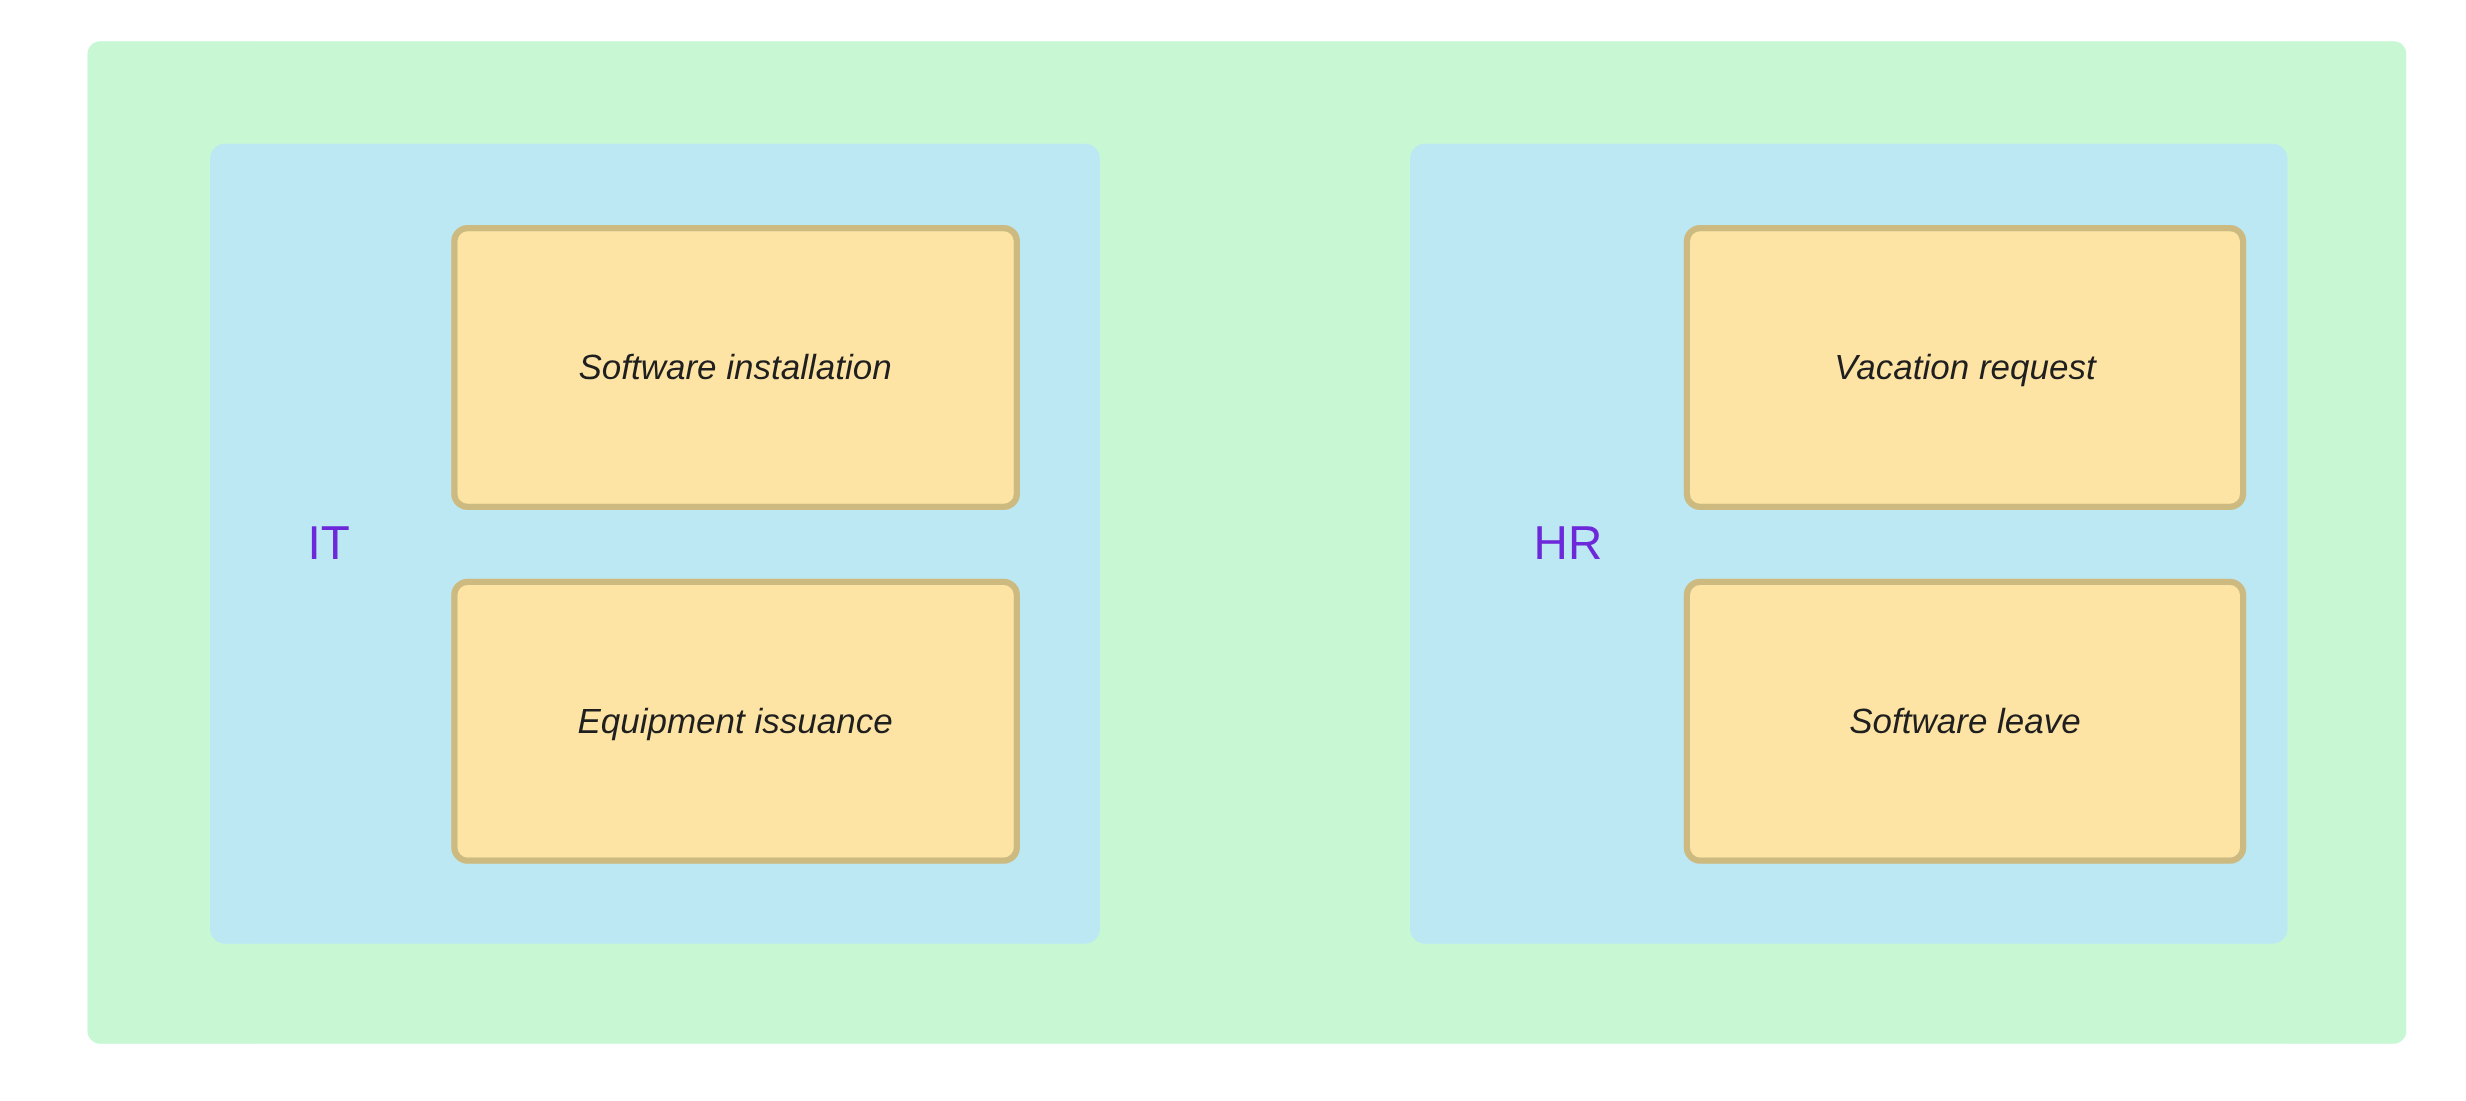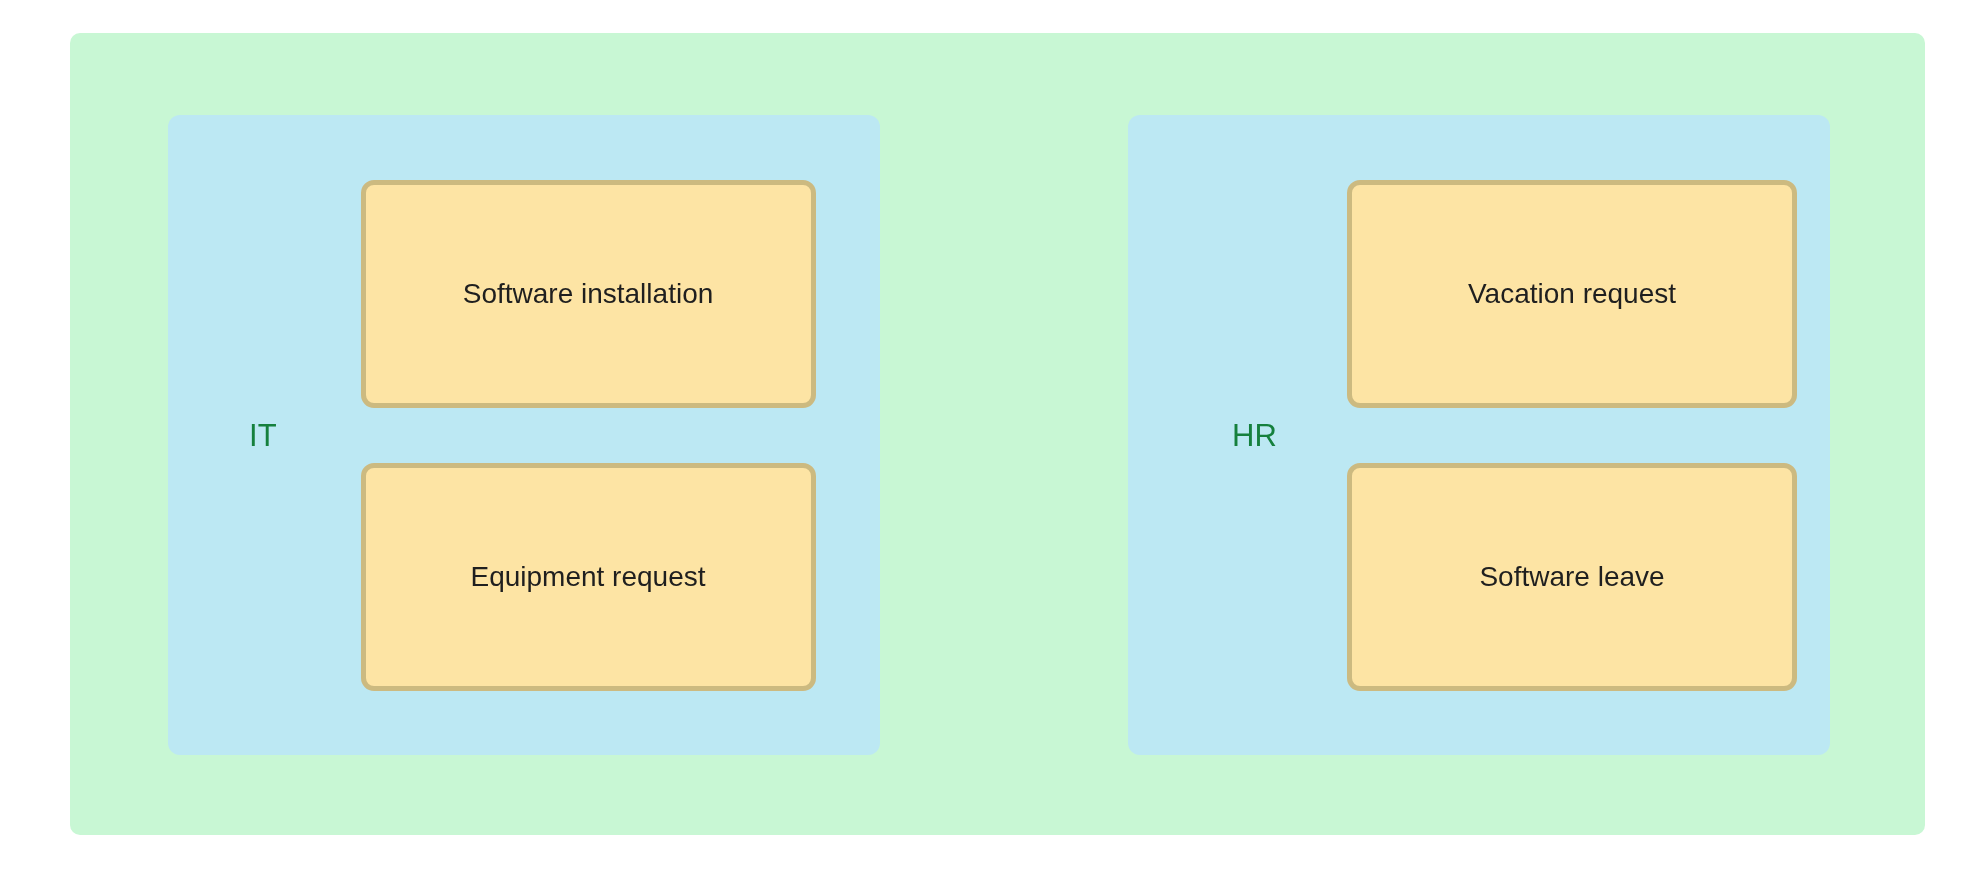--- a/index.html
+++ b/index.html
@@ -54,41 +54,42 @@
   .dept-cluster.hr {
     left: 1058px;         
     width: 702px;         
   }
 
   
   .dept-label {
     flex: 0 0 auto;
     width: 190px;
     text-align: center;
-    font-size: 31px;
+    font-size: 38px;
     line-height: 1;
-    color: #15803d;
+    color: #6d28d9;
     letter-spacing: 0.2px;
     user-select: none;
   }
   .dept-cluster.hr .dept-label {
     width: 185px;
     padding-left: 34px;
   }
 
   
   .node-column {
     flex: 1 1 auto;
     display: flex;
     flex-direction: column;
     justify-content: center;
     align-items: center;
     gap: 55px;
     padding-right: 62px;
     box-sizing: border-box;
+    font-style: italic;
   }
   .dept-cluster.hr .node-column {
     padding-right: 56px;
   }
 
   
   .task-node {
     width: 455px;
     height: 228px;
     background: #fde4a4;
@@ -112,21 +113,21 @@
 <body>
 
 <div id="diagram-canvas">
 
   <div class="outer-cluster">
 
     <div class="dept-cluster it">
       <div class="dept-label">IT</div>
       <div class="node-column">
         <div class="task-node">Software installation</div>
-        <div class="task-node">Equipment request</div>
+        <div class="task-node">Equipment issuance</div>
       </div>
     </div>
 
     <div class="dept-cluster hr">
       <div class="dept-label">HR</div>
       <div class="node-column">
         <div class="task-node">Vacation request</div>
         <div class="task-node">Software leave</div>
       </div>
     </div>

